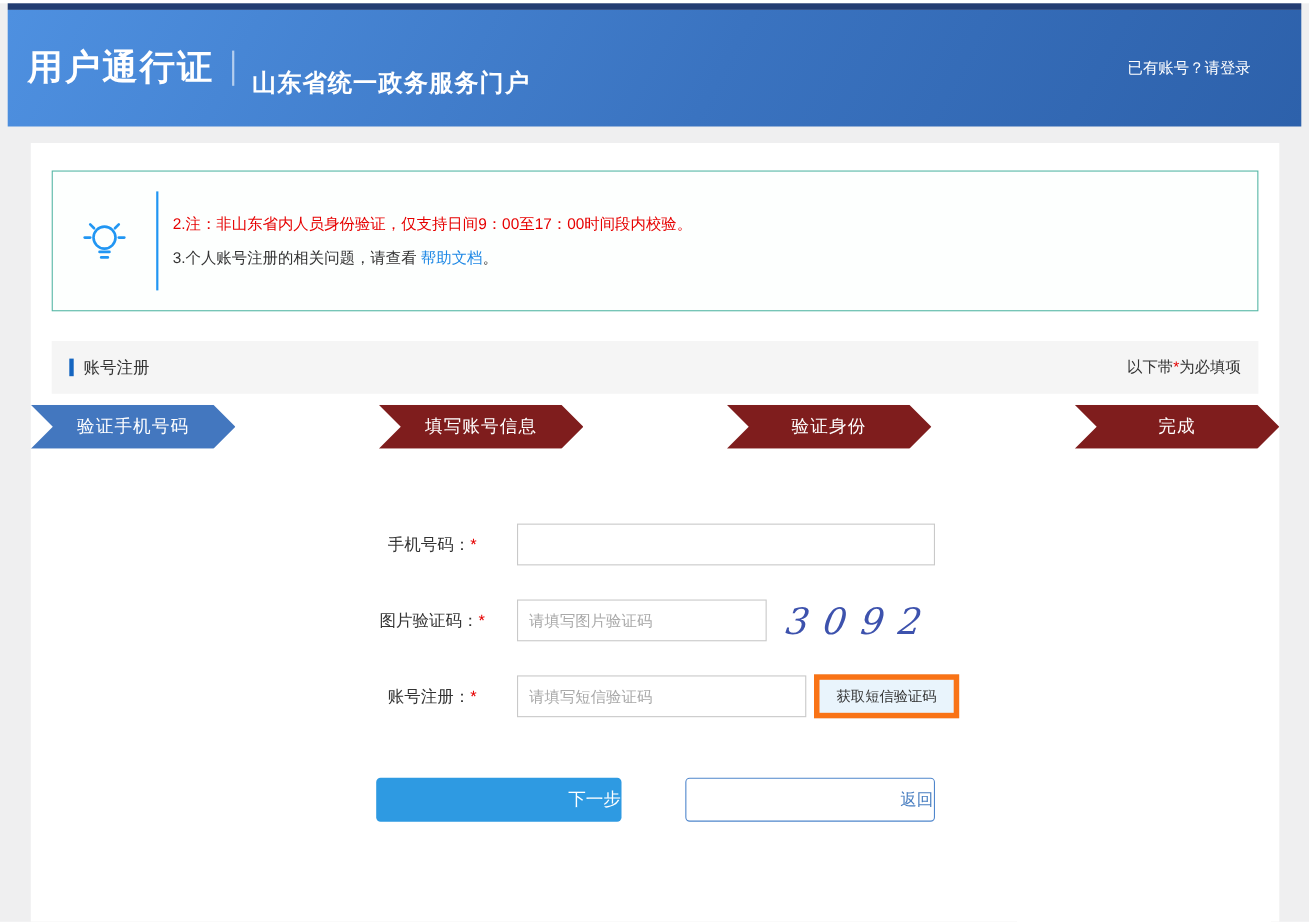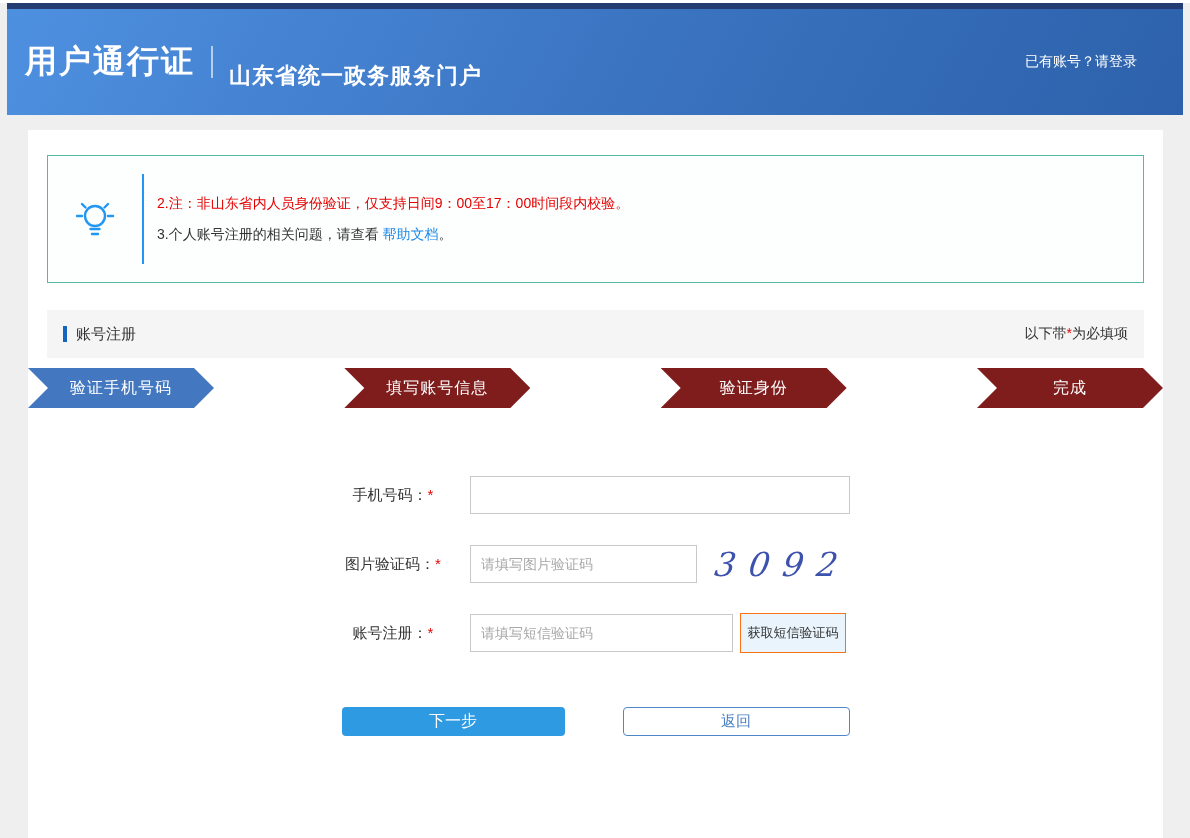--- a/index.html
+++ b/index.html
@@ -69,27 +69,27 @@
   .text-input::placeholder { color:#a9a9a9; }
   .input-phone { width:380px; }
   .input-captcha { width:227px; }
   .input-sms { width:263px; }
   .captcha-img {
     margin-left:18px; font-family:"DejaVu Serif",serif; font-style:italic;
     font-size:33px; color:#3d52ad; letter-spacing:13px; transform:skewX(-8deg);
     cursor:pointer; user-select:none;
   }
   .sms-btn {
-    margin-left:7px; width:106px; height:40px; background:#e9f4fc; border:1px solid #f97316;
+    margin-left:7px; width:132px; height:40px; background:#e9f4fc; border:5px solid #f97316;
     font-size:13px; color:#333; cursor:pointer; font-family:inherit;
   }
 
   
   .actions { position:absolute; top:577px; left:0; right:0; display:flex; justify-content:center; gap:58px; }
-  .btn { height:29px; border-radius:4px; font-size:16px; cursor:pointer; font-family:Liberation Serif, serif; }
+  .btn { height:40px; border-radius:4px; font-size:16px; cursor:pointer; font-family:Liberation Serif, serif;text-align:right; }
   .btn-next { width:223px; background:#2e9ae2; border:none; color:#fff; }
   .btn-back { width:227px; background:#fff; border:1px solid #4f86cc; color:#4a7fc1; font-size:15px; }
 
   .bulb-svg { display:block; }
 </style>
 </head>
 <body>
 
 <div class="top-white"></div>
 <div class="dark-bar"></div>

